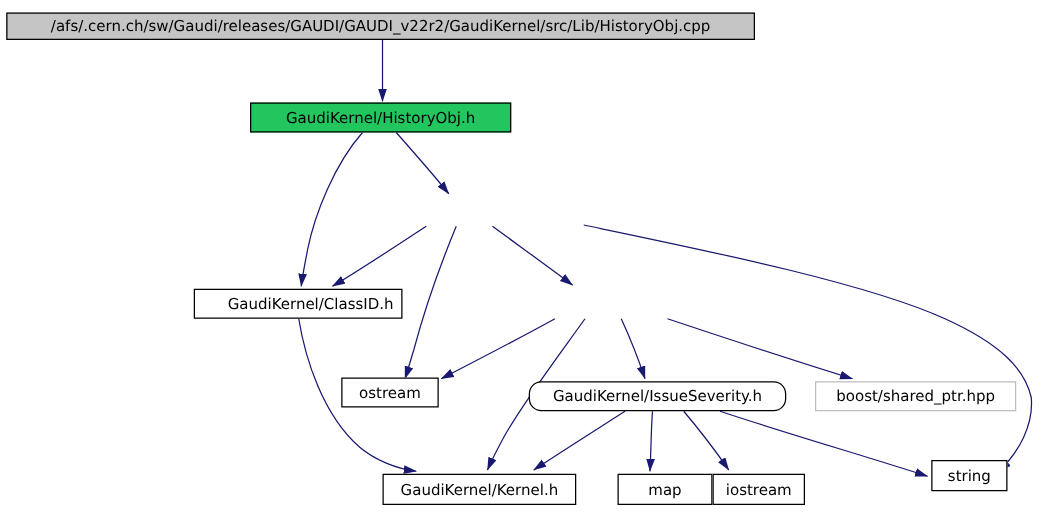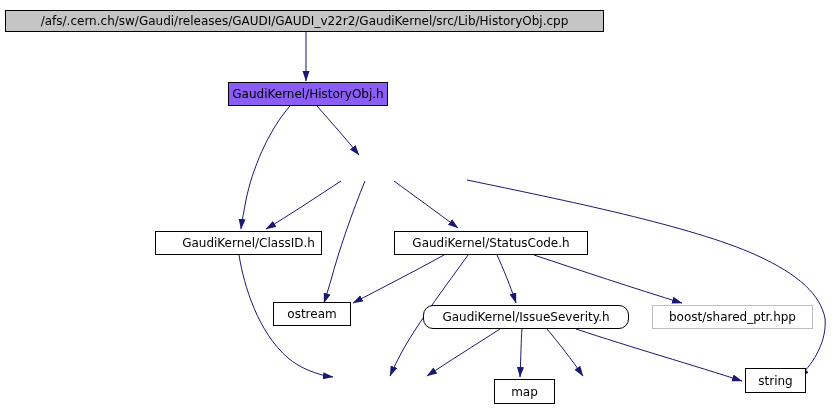--- a/index.html
+++ b/index.html
@@ -71,22 +71,23 @@
         <path d="M497,255 C503,268 510,285 516,303" class="edge" stroke="#191970" marker-end="url(#arrowhead)"></path>
         <path d="M534,255 C579,270 636,289 682,303" class="edge" stroke="#191970" marker-end="url(#arrowhead)"></path>
         <path d="M500,329 C475,345 448,362 427,376" class="edge" stroke="#191970" marker-end="url(#arrowhead)"></path>
         <path d="M522,329 C521,341 521,355 520,377" class="edge" stroke="#191970" marker-end="url(#arrowhead)"></path>
         <path d="M547,329 C558,342 572,360 583,376" class="edge" stroke="#191970" marker-end="url(#arrowhead)"></path>
         <path d="M576,329 C630,347 696,366 742,381" class="edge" stroke="#191970" marker-end="url(#arrowhead)"></path>
       </g>
   </svg>
   <div id="nodes">
       <div class="node" style="left: 5px; top: 10px; width: 599px; height: 22px; background: rgb(197, 197, 197); border-color: rgb(0, 0, 0);">/afs/.cern.ch/sw/Gaudi/releases/GAUDI/GAUDI_v22r2/GaudiKernel/src/Lib/HistoryObj.cpp</div>
-      <div class="node" style="left: 228px; top: 82px; width: 160px; height: 24px; background: #8b5cf6; border-color: rgb(0, 0, 0);">GaudiKernel/HistoryObj.h</div>
+      <div class="node" style="left: 200px; top: 82px; width: 209px; height: 24px; background: #22c55e; border-color: rgb(0, 0, 0);">GaudiKernel/HistoryObj.h</div>
       <div class="node" style="left: 155px; top: 231px; width: 167px; height: 24px; background: rgb(255, 255, 255); border-color: rgb(0, 0, 0); padding-left: 20px;">GaudiKernel/ClassID.h</div>
-      <div class="node" style="left: 394px; top: 231px; width: 194px; height: 24px; background: rgb(255, 255, 255); border-color: rgb(0, 0, 0);">GaudiKernel/StatusCode.h</div>
       <div class="node" style="left: 273px; top: 302px; width: 78px; height: 24px; background: rgb(255, 255, 255); border-color: rgb(0, 0, 0);">ostream</div>
       <div class="node" style="left: 423px; top: 305px; width: 206px; height: 24px; background: rgb(255, 255, 255); border-color: rgb(0, 0, 0); border-radius: 10px;">GaudiKernel/IssueSeverity.h</div>
       <div class="node" style="left: 652px; top: 305px; width: 161px; height: 24px; background: rgb(255, 255, 255); border-color: rgb(190, 190, 190); text-align: center;">boost/shared_ptr.hpp</div>
-      <div class="node" style="left: 494px; top: 379px; width: 61px; height: 25px; background: rgb(255, 255, 255); border-color: rgb(0, 0, 0);">map</div>
+      <div class="node" style="left: 306px; top: 379px; width: 155px; height: 25px; background: rgb(255, 255, 255); border-color: rgb(0, 0, 0);">GaudiKernel/Kernel.h</div>
+      <div class="node" style="left: 494px; top: 379px; width: 76px; height: 25px; background: rgb(255, 255, 255); border-color: rgb(0, 0, 0);">map</div>
+      <div class="node" style="left: 570px; top: 379px; width: 74px; height: 25px; background: rgb(255, 255, 255); border-color: rgb(0, 0, 0);">iostream</div>
       <div class="node" style="left: 745px; top: 368px; width: 61px; height: 25px; background: rgb(255, 255, 255); border-color: rgb(0, 0, 0);">string</div>
     </div>
 </div>
 
 </body></html>

